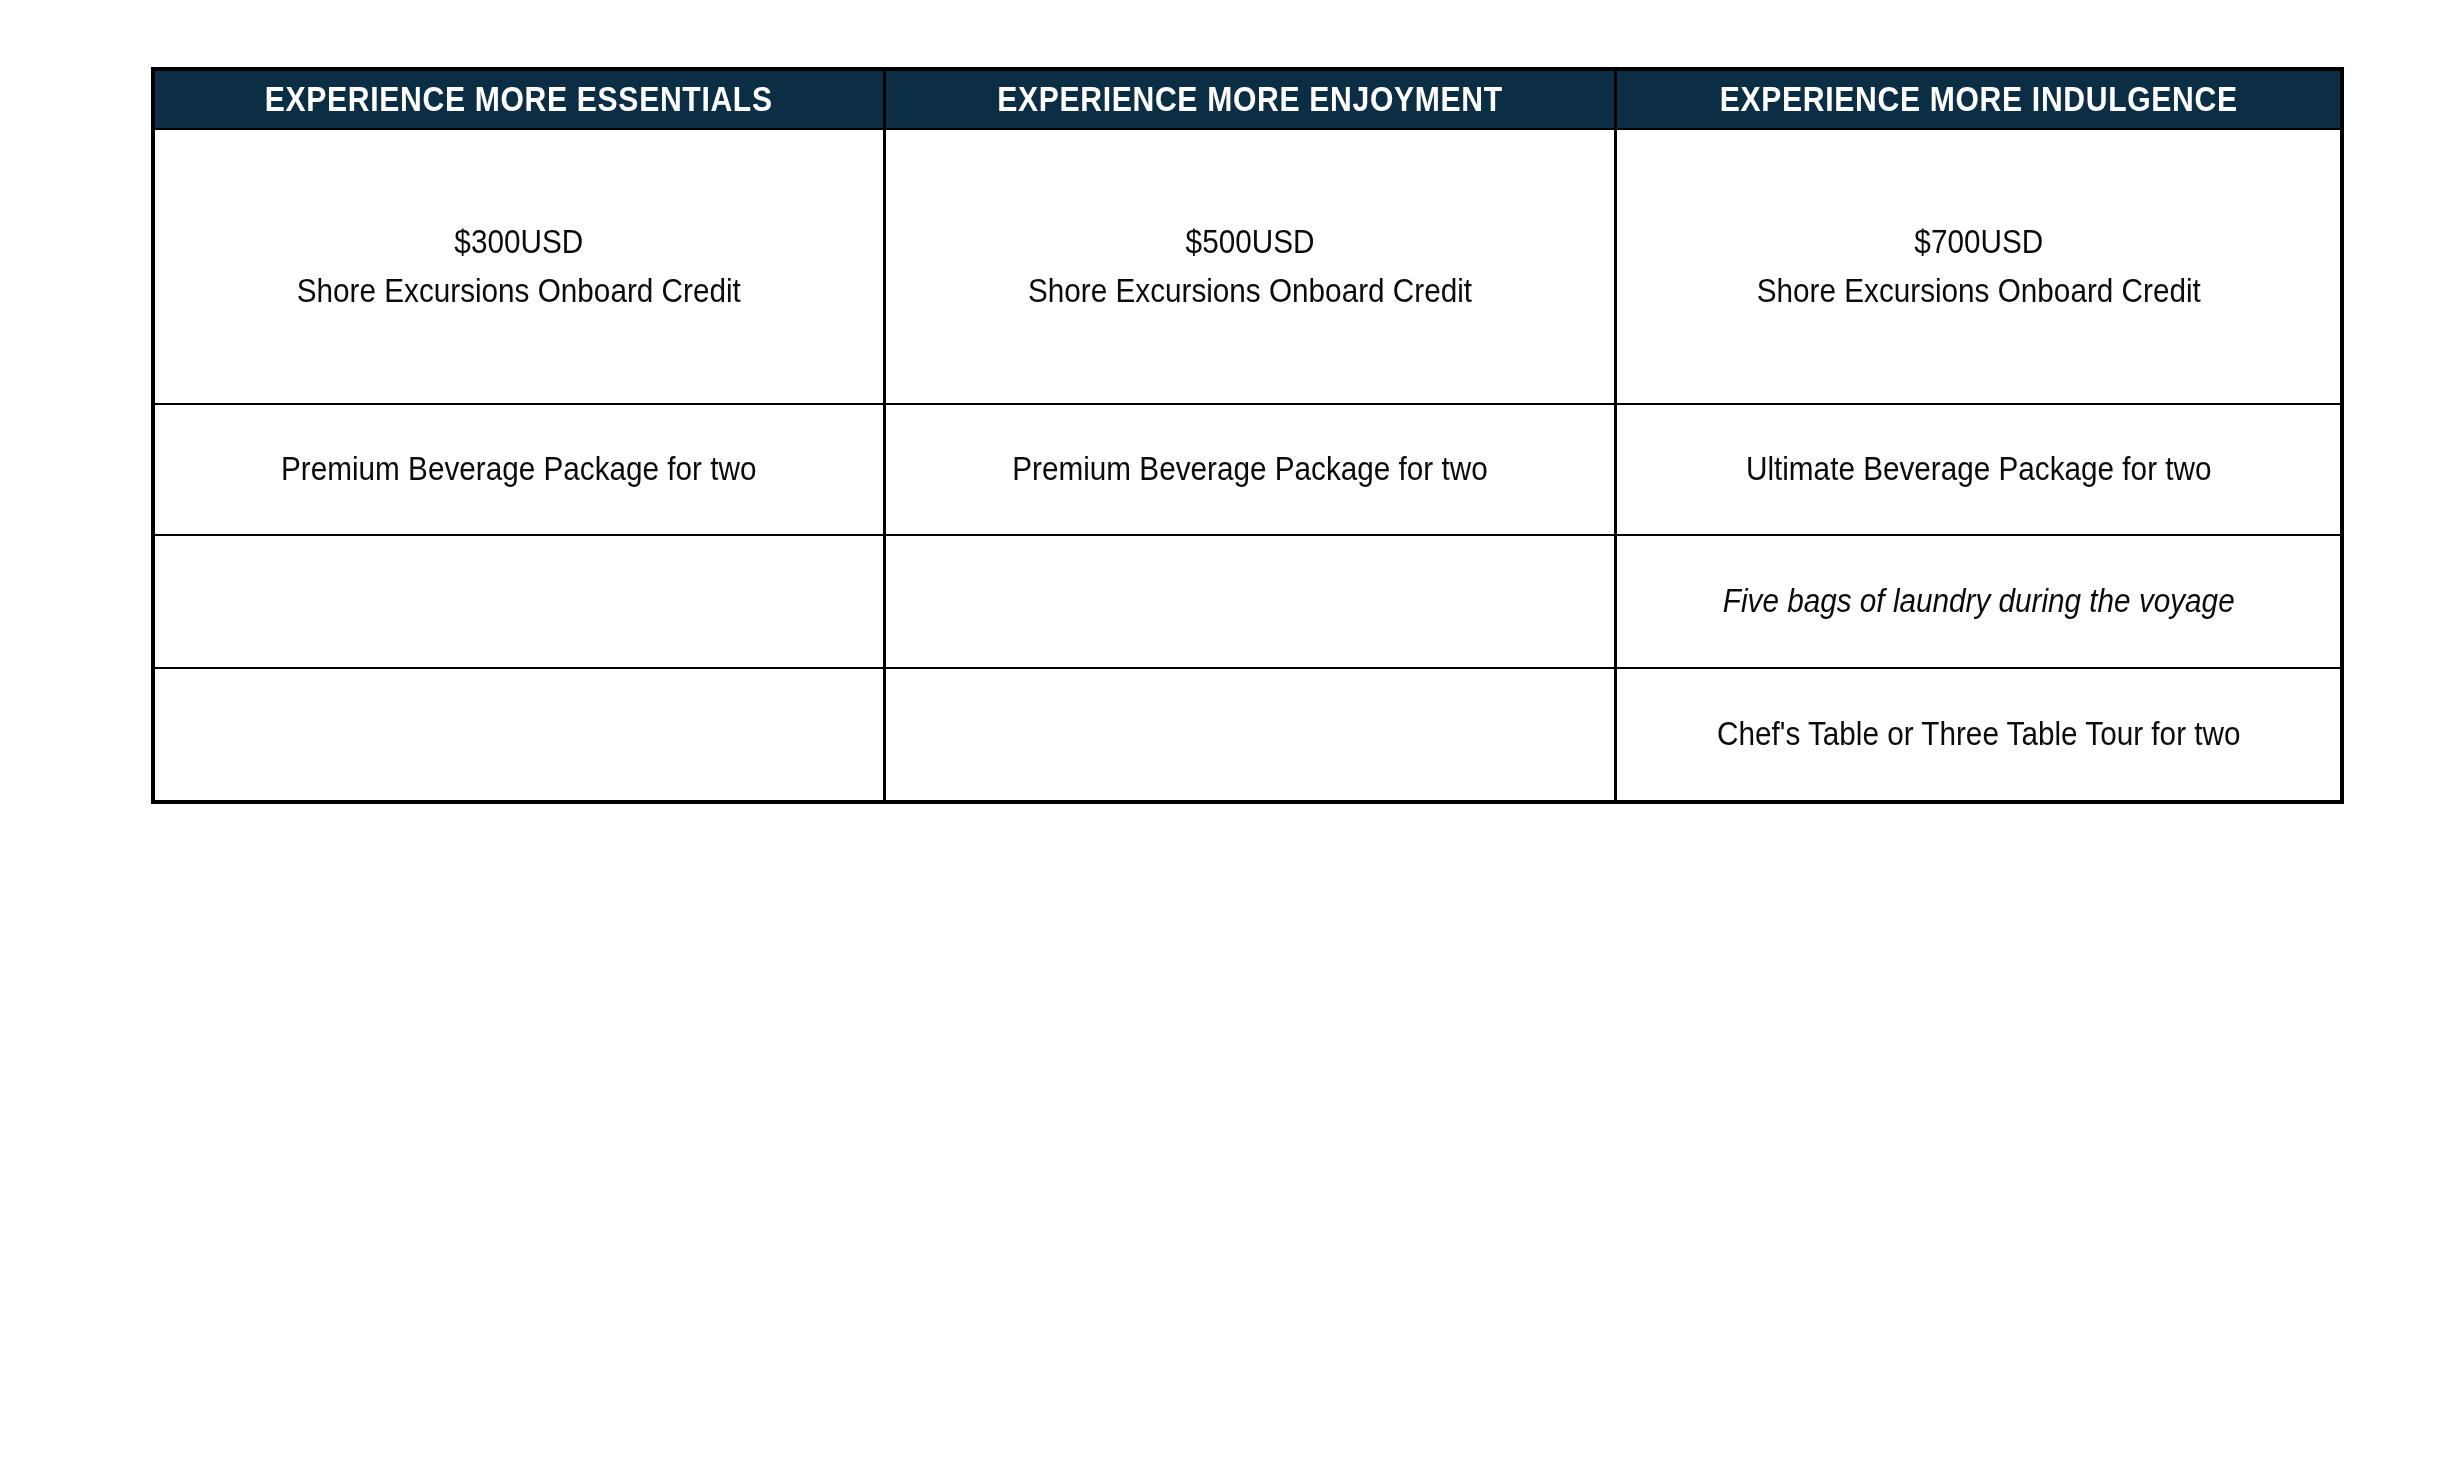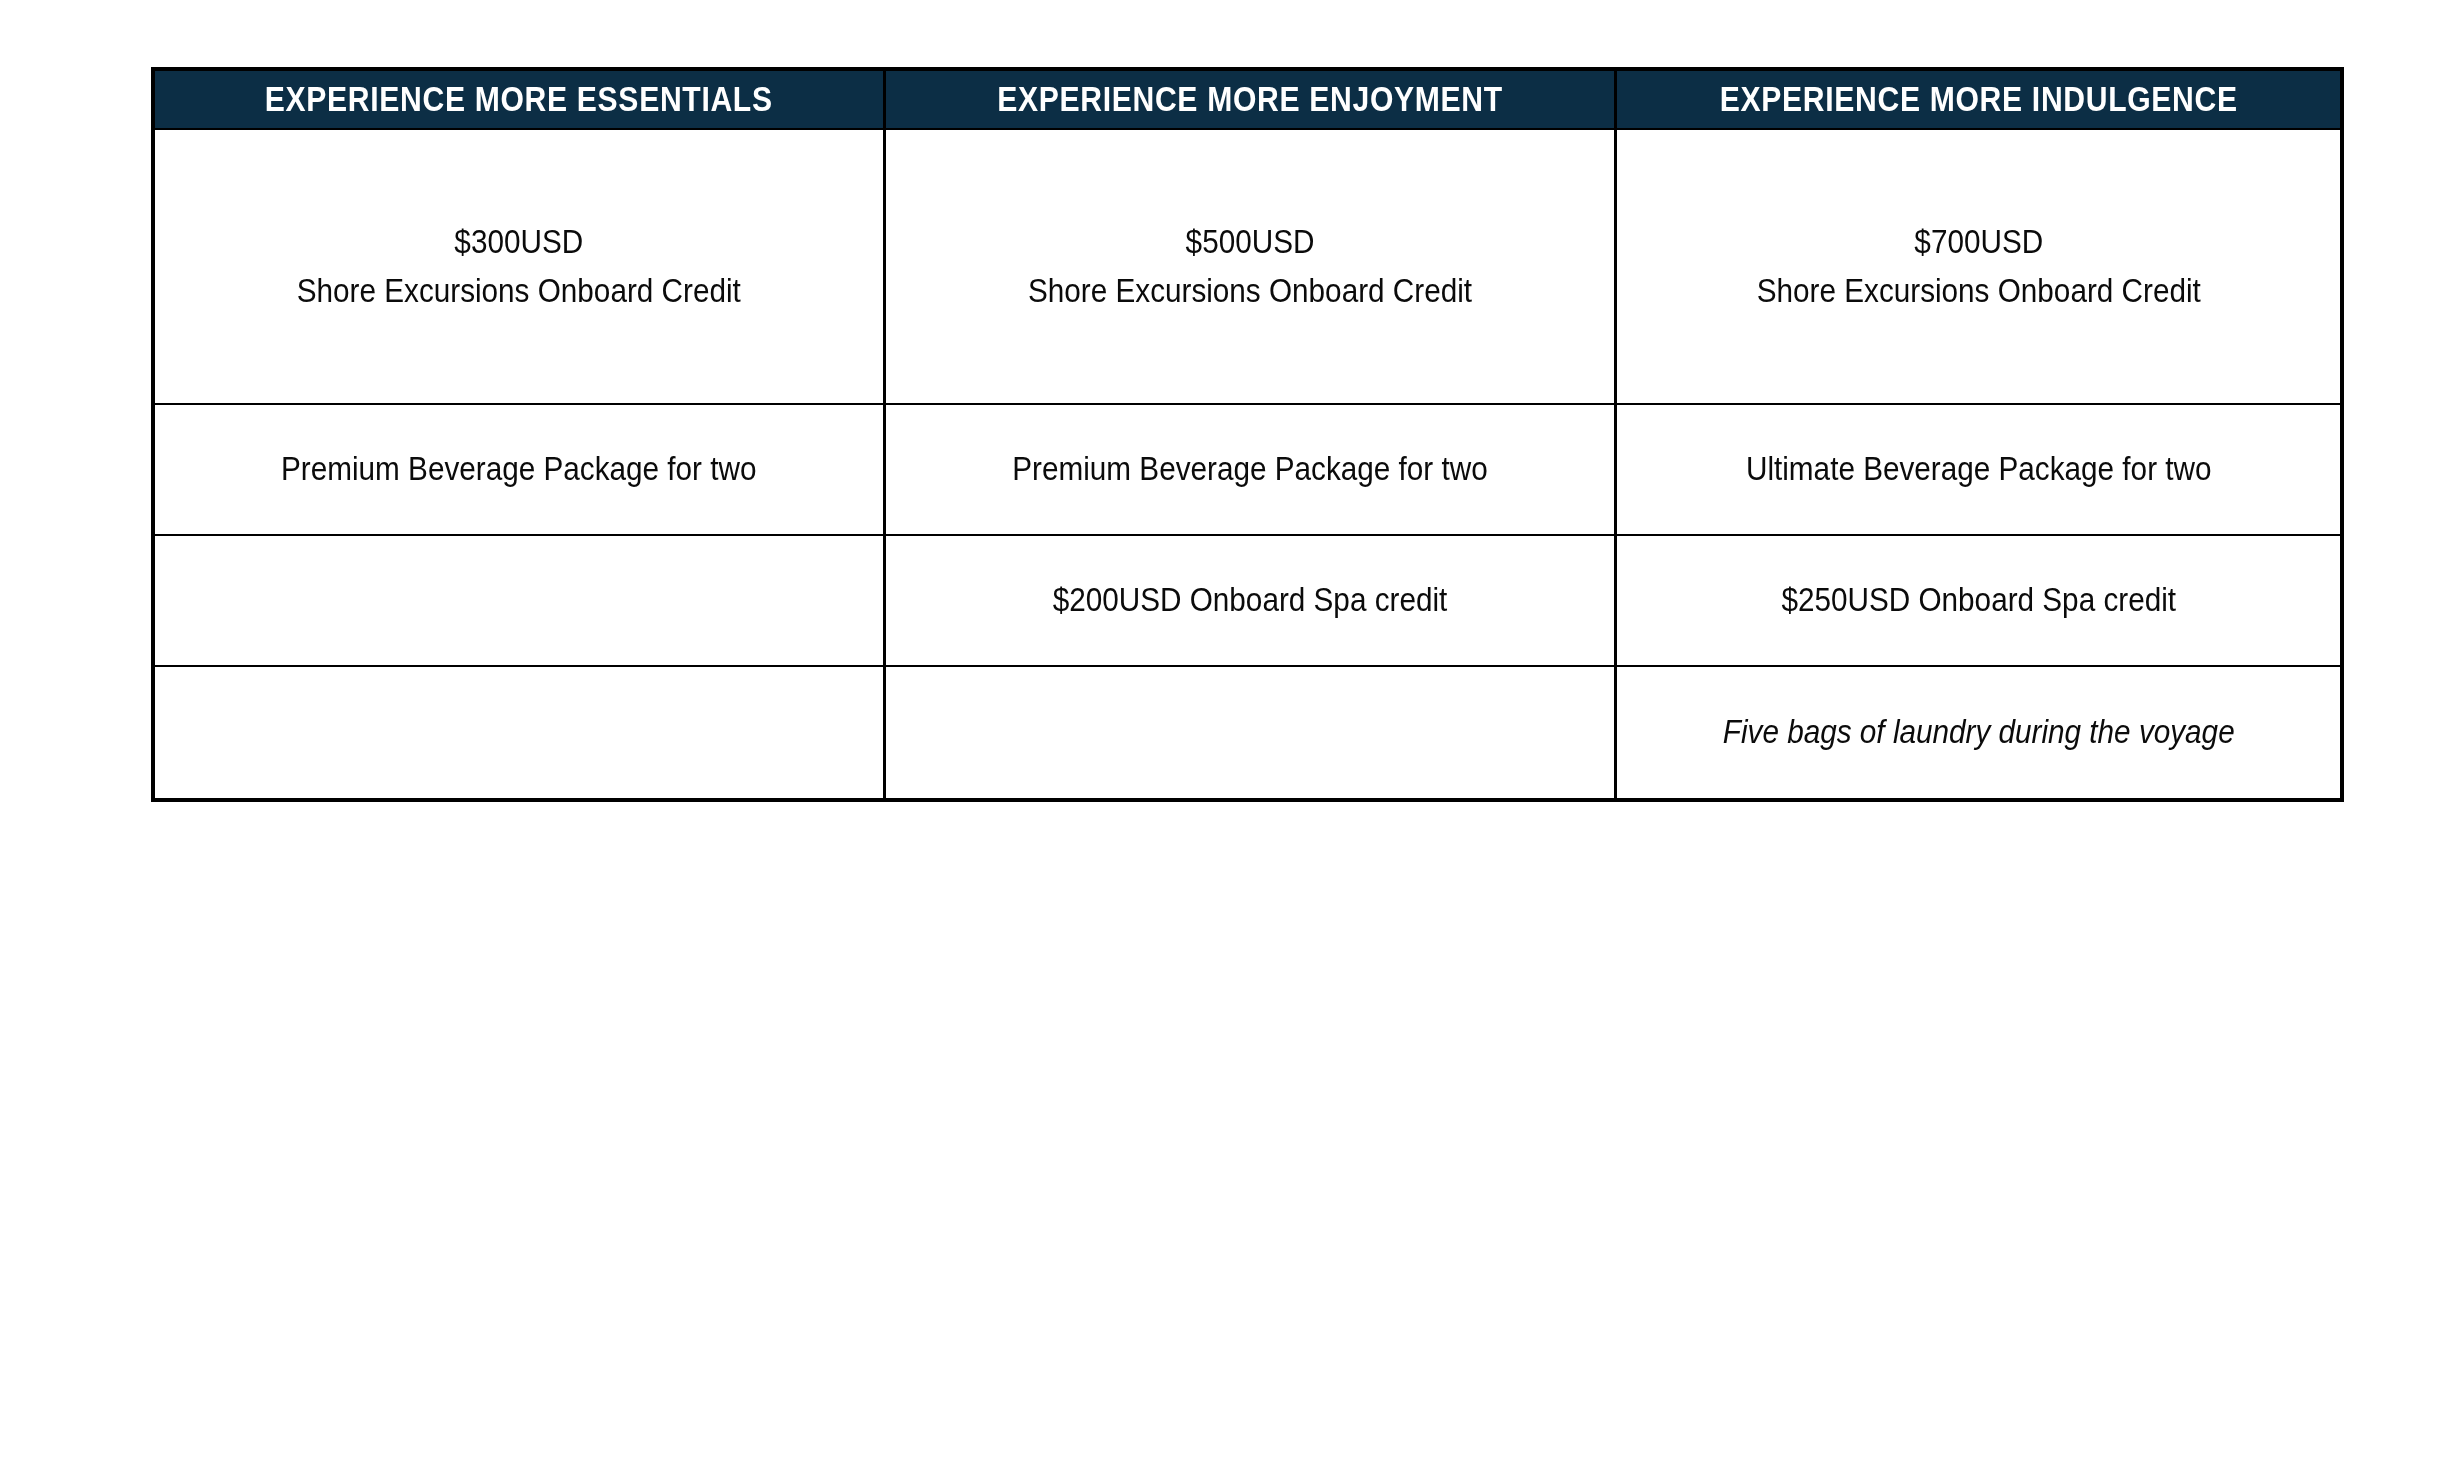--- a/index.html
+++ b/index.html
@@ -152,43 +152,43 @@
           <span class="cell-text">Premium Beverage Package for two</span>
         </td>
         <td>
           <span class="cell-text">Premium Beverage Package for two</span>
         </td>
         <td>
           <span class="cell-text">Ultimate Beverage Package for two</span>
         </td>
       </tr>
 
-      <tr class="row-spa">
-        <td class="empty-cell">
-          <span class="cell-text"></span>
-        </td>
-        <td>
-          <span class="cell-text">$200USD Onboard Spa credit</span>
-        </td>
-        <td>
-          <span class="cell-text">$250USD Onboard Spa credit</span>
-        </td>
-      </tr>
 
       <tr class="row-laundry">
         <td class="empty-cell">
           <span class="cell-text"></span>
         </td>
         <td class="empty-cell">
           <span class="cell-text"></span>
         </td>
         <td>
           <span class="cell-text">Five bags of laundry during the voyage</span>
         </td>
       </tr>
 
+      <tr class="row-chef">
+        <td class="empty-cell">
+          <span class="cell-text"></span>
+        </td>
+        <td class="empty-cell">
+          <span class="cell-text"></span>
+        </td>
+        <td>
+          <span class="cell-text">Chef's Table or Three Table Tour for two</span>
+        </td>
+      </tr>
 
 
     </tbody>
   </table>
 
 </div>
 
 
 </body></html>

